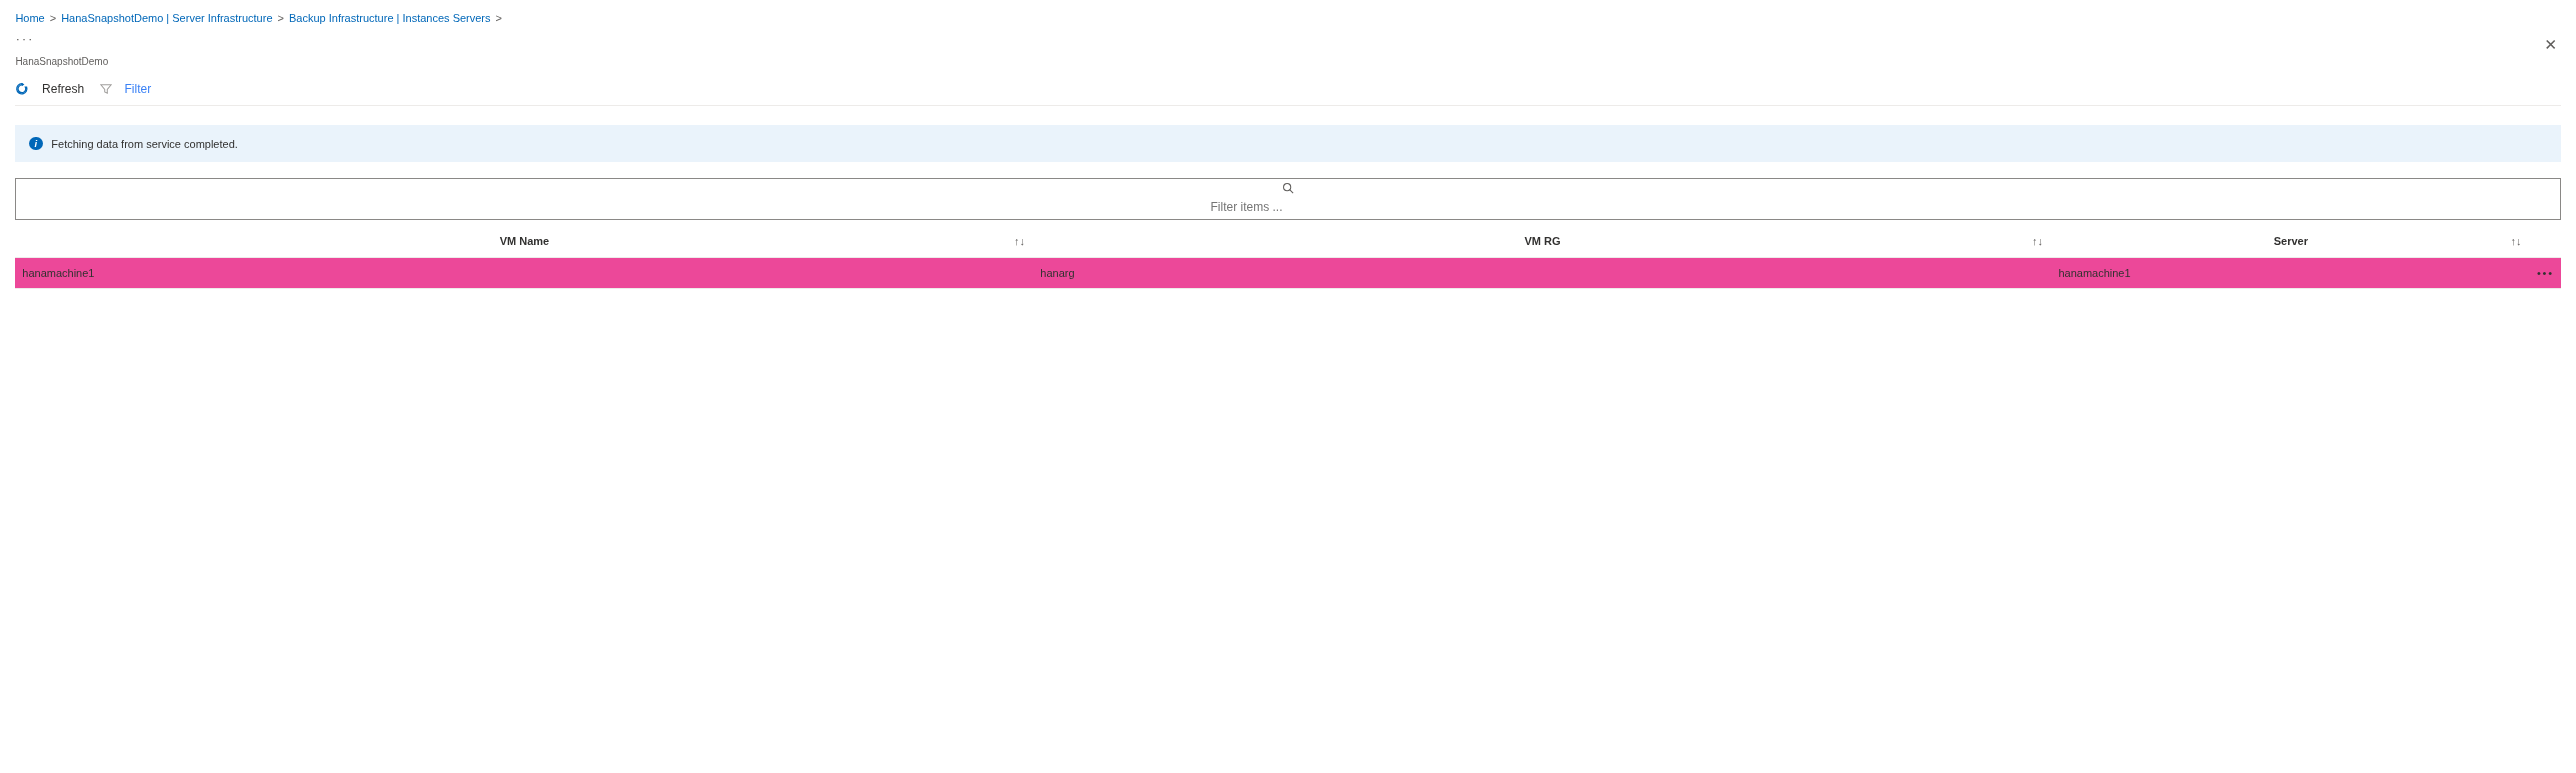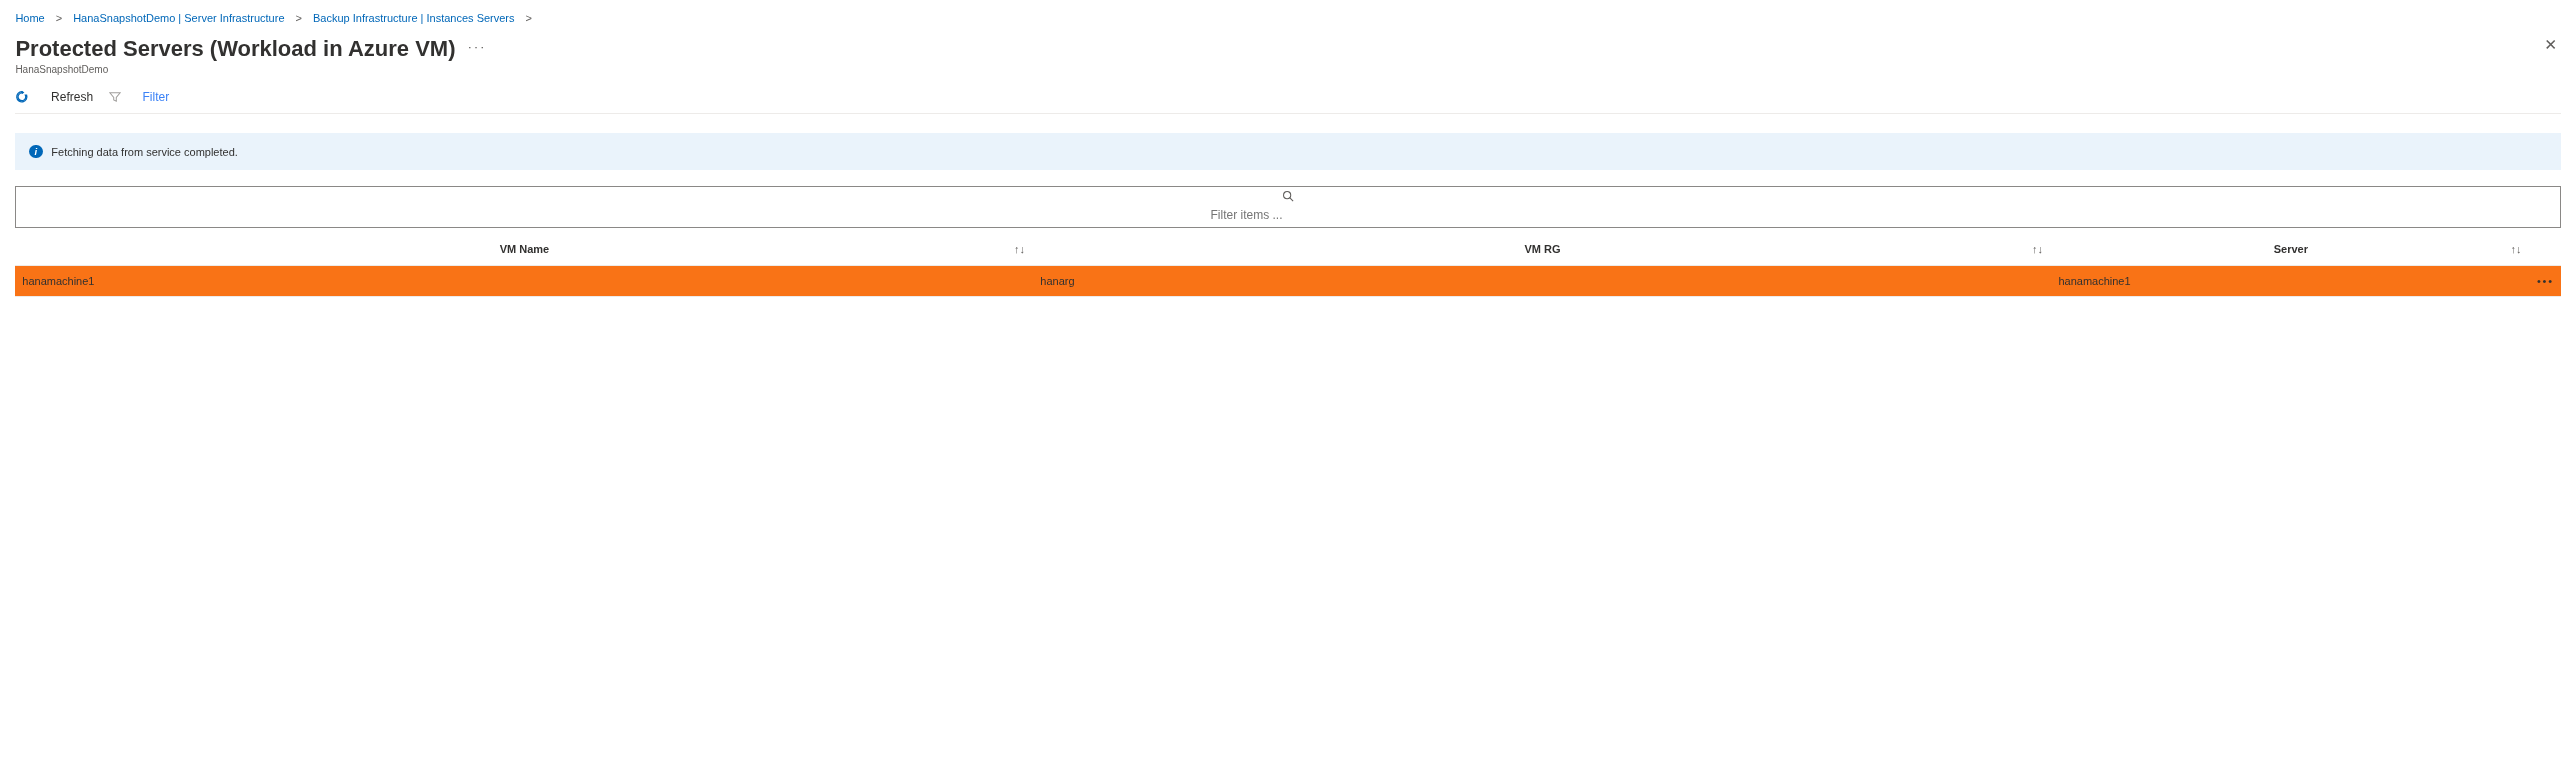--- a/index.html
+++ b/index.html
@@ -1,34 +1,34 @@
 <!DOCTYPE html>
 <html style="font-size:13.7px"><head>
 <meta charset="utf-8">
 <style>
   * { box-sizing: border-box; font-family: "Segoe UI", Arial, sans-serif; }
   body { margin:0; padding:0 15.4px 34px 15.4px; color:#323130; font-size:11px; }
 
   
-  .crumbs { display:flex; align-items:center; gap:11px; padding:12px 0 6.9px; font-size:11px; }
+  .crumbs { display:flex; align-items:center; gap:5px; padding:12px 0 6.9px; font-size:11px; }
   .crumbs a { color:#0067b8; text-decoration:none; cursor:pointer; }
   .crumbs .sep { color:#605e5c; }
 
   
   .hdr { display:flex; align-items:flex-start; justify-content:space-between; }
   .hdr-left { display:flex; align-items:center; gap:12px; }
   h1 { margin:5.1px 0 0; font-size:22px; font-weight:600; }
   .more-dots { color:#605e5c; font-size:13.7px; letter-spacing:1.7px; cursor:pointer; }
   .close-x { font-size:15.4px; color:#605e5c; cursor:pointer; padding:5.1px 3.4px 0; }
   .sub { color:#605e5c; font-size:10px; margin:1.7px 0 15.4px; }
 
   
   .toolbar { display:flex; align-items:center; gap:15.4px; padding:0 0 8.6px;
              border-bottom:0.9px solid #edebe9; }
-  .tool { display:flex; align-items:center; gap:22px; cursor:pointer; font-size:12px; }
+  .tool { display:flex; align-items:center; gap:13px; cursor:pointer; font-size:12px; }
   .tool.disabled { color:#3b82f6; cursor:default; }
   .icon svg { display:block; }
 
   
   .note { margin:19px 0 15.4px; background:#eaf3fb; padding:12px 13.7px;
           display:flex; align-items:center; gap:8.6px; font-size:11px; }
   .note-icon { width:13.7px; height:13.7px; border-radius:50%; background:#0067b8;
                color:#fff; display:flex; align-items:center; justify-content:center;
                font-weight:bold; font-size:9.4px; font-style:italic; }
 
@@ -36,21 +36,21 @@
   .filter-box { border:0.9px solid #8a8886; display:flex; align-items:center;
                 padding:3.4px 6.9px; gap:5.1px;flex-direction:column; }
   .filter-box input { border:none; outline:none; flex:1; font-size:12px; }
 
   
   table { width:100%; border-collapse:collapse; margin-top:6.9px; }
   th { text-align:center; font-weight:600; font-size:11px; padding:8.6px 6.9px 10.3px;
        border-bottom:0.9px solid #edebe9; position:relative; }
   th .sort { position:absolute; right:8.6px; top:8.6px; color:#605e5c; }
   td { padding:8.6px 6.9px; border-bottom:0.9px solid #edebe9; font-size:11px; }
-  tbody tr:first-child { background:#f97316; }
+  tbody tr:first-child { background:#ec4899; }
   .row-more { text-align:right; width:26px; color:#323130; cursor:pointer;
               letter-spacing:1.7px; }
 
   
   .ctx { position:absolute; right:20.6px; top:309px; width:172px; background:#fff;
          box-shadow:0 3.4px 12px rgba(0,0,0,.18); z-index:10; padding:3.4px 0; }
   .ctx-item { display:flex; align-items:center; gap:6.9px; padding:8.6px 10.3px;
               font-size:11px; cursor:pointer; }
   .ctx-item.hl { border:1.7px solid #e81123; padding:6.9px 8.6px; }
   .pin-icon { color:#0067b8; }
@@ -64,21 +64,20 @@
   <a>Home</a>
   <span class="sep">&gt;</span>
   <a>HanaSnapshotDemo | Server Infrastructure</a>
   <span class="sep">&gt;</span>
   <a>Backup Infrastructure | Instances Servers</a>
   <span class="sep">&gt;</span>
 </nav>
 
 <div class="hdr">
   <div class="hdr-left">
-    <h1>Protected Servers (Workload in Azure VM)</h1>
     <span class="more-dots">···</span>
   </div>
   <span class="close-x">✕</span>
 </div>
 <div class="sub">HanaSnapshotDemo</div>
 
 <div class="toolbar">
   <div class="tool">
     <span class="icon">
       <svg width="13.7" height="13.7" viewBox="0 0 16 16">

